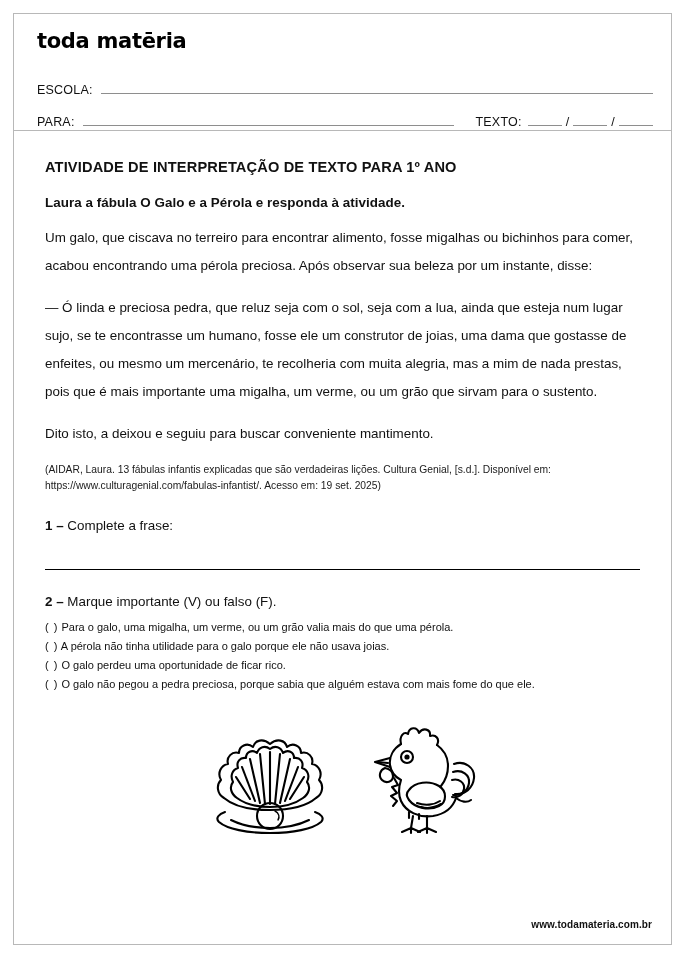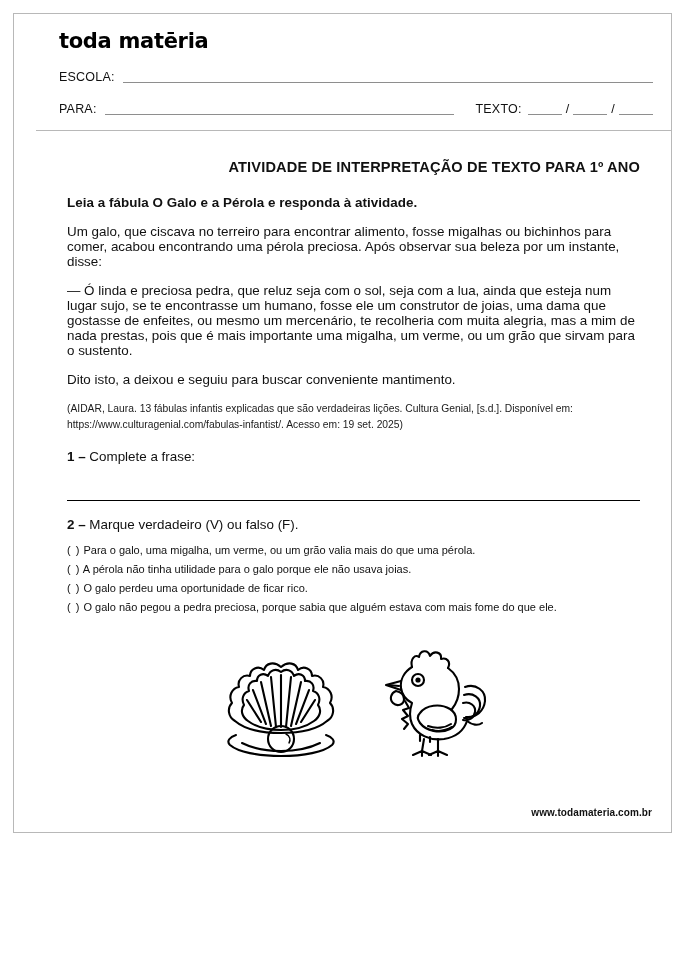--- a/index.html
+++ b/index.html
@@ -13,25 +13,24 @@
     font-family: "Liberation Sans", sans-serif;
     color: #111111;
     position: relative;
     overflow: hidden;
   }
   .page {
     position: absolute;
     left: 13px;
     top: 13px;
     width: 659px;
-    height: 820px;
+    height: 932px;
     border: 1px solid #b8b8b8;
     box-sizing: border-box;
     background: #ffffff;
-    padding-left: 22px;
   }
 
   
   .header {
     height: 117px;
     border-bottom: 1px solid #b8b8b8;
     box-sizing: border-box;
     position: relative;
   }
   .logo {
@@ -42,24 +41,25 @@
     font-size: 21px;
     font-weight: bold;
     letter-spacing: -0.3px;
     color: #000000;
   }
   .field-row {
     position: absolute;
     left: 23px;
     right: 18px;
     display: flex;
-    align-items: center;
+    align-items: flex-start;
     font-size: 12.5px;
     letter-spacing: 0.2px;
     color: #111111;
+    margin-top: 13px;
   }
   .row-escola { top: 56px; }
   .row-nome { top: 88px; }
   .field-label {
     white-space: nowrap;
     padding-right: 8px;
   }
   .rule {
     flex: 1 1 auto;
     border-bottom: 1px solid #8e8e8e;
@@ -78,48 +78,48 @@
   .slash {
     padding: 0 4px;
     font-size: 12.5px;
   }
 
   
   .content {
     padding: 28px 31px 0 31px;
   }
   .title {
-    text-align: right;
+    text-align: left;
     font-size: 14.6px;
     font-weight: bold;
     letter-spacing: 0.15px;
     margin: 0 0 20px 0;
   }
   .lead {
     font-size: 13.4px;
     font-weight: bold;
     margin: 0 0 14px 0;
     letter-spacing: 0.05px;
   }
   p.para {
     font-size: 13.4px;
-    line-height: 15px;
+    line-height: 28px;
     margin: 0 0 14px 0;
     text-align: left;
   }
   .source {
     font-size: 10.3px;
     line-height: 16px;
     margin: 4px 0 0 0;
     color: #1a1a1a;
   }
 
   
   .question {
-    margin-top: 16px;
+    margin-top: 24px;
   }
   .q-head {
     font-size: 13.4px;
     margin-bottom: 9px;
   }
   .q-num {
     font-weight: bold;
   }
   .q-inline {
     display: flex;
@@ -186,40 +186,40 @@
       <span class="date-blank"></span>
       <span class="slash">/</span>
       <span class="date-blank"></span>
     </div>
   </div>
 
   <div class="content">
 
     <h1 class="title">ATIVIDADE DE INTERPRETAÇÃO DE TEXTO PARA 1º ANO</h1>
 
-    <p class="lead">Leia a fábula O Galo e a Pérola e responda à atividade.</p>
+    <p class="lead">Laura a fábula O Galo e a Pérola e responda à atividade.</p>
 
     <p class="para">Um galo, que ciscava no terreiro para encontrar alimento, fosse migalhas ou bichinhos para comer, acabou encontrando uma pérola preciosa. Após observar sua beleza por um instante, disse:</p>
     <p class="para">— Ó linda e preciosa pedra, que reluz seja com o sol, seja com a lua, ainda que esteja num lugar sujo, se te encontrasse um humano, fosse ele um construtor de joias, uma dama que gostasse de enfeites, ou mesmo um mercenário, te recolheria com muita alegria, mas a mim de nada prestas, pois que é mais importante uma migalha, um verme, ou um grão que sirvam para o sustento.</p>
     <p class="para">Dito isto, a deixou e seguiu para buscar conveniente mantimento.</p>
 
     <p class="source">(AIDAR, Laura. 13 fábulas infantis explicadas que são verdadeiras lições. Cultura Genial, [s.d.]. Disponível em: https://www.culturagenial.com/fabulas-infantist/. Acesso em: 19 set. 2025)</p>
 
     <div class="question">
       <div class="q-head">
         <span class="q-num">1 –</span>
         <span>Complete a frase:</span>
       </div>
       <div class="answer-line-full"></div>
     </div>
 
     <div class="question">
       <div class="q-head">
         <span class="q-num">2 –</span>
-        <span>Marque verdadeiro (V) ou falso (F).</span>
+        <span>Marque importante (V) ou falso (F).</span>
       </div>
 
       <p class="tf-item">
         <span class="tf-box">(    )</span>
         <span>Para o galo, uma migalha, um verme, ou um grão valia mais do que uma pérola.</span>
       </p>
       <p class="tf-item">
         <span class="tf-box">(    )</span>
         <span>A pérola não tinha utilidade para o galo porque ele não usava joias.</span>
       </p>

